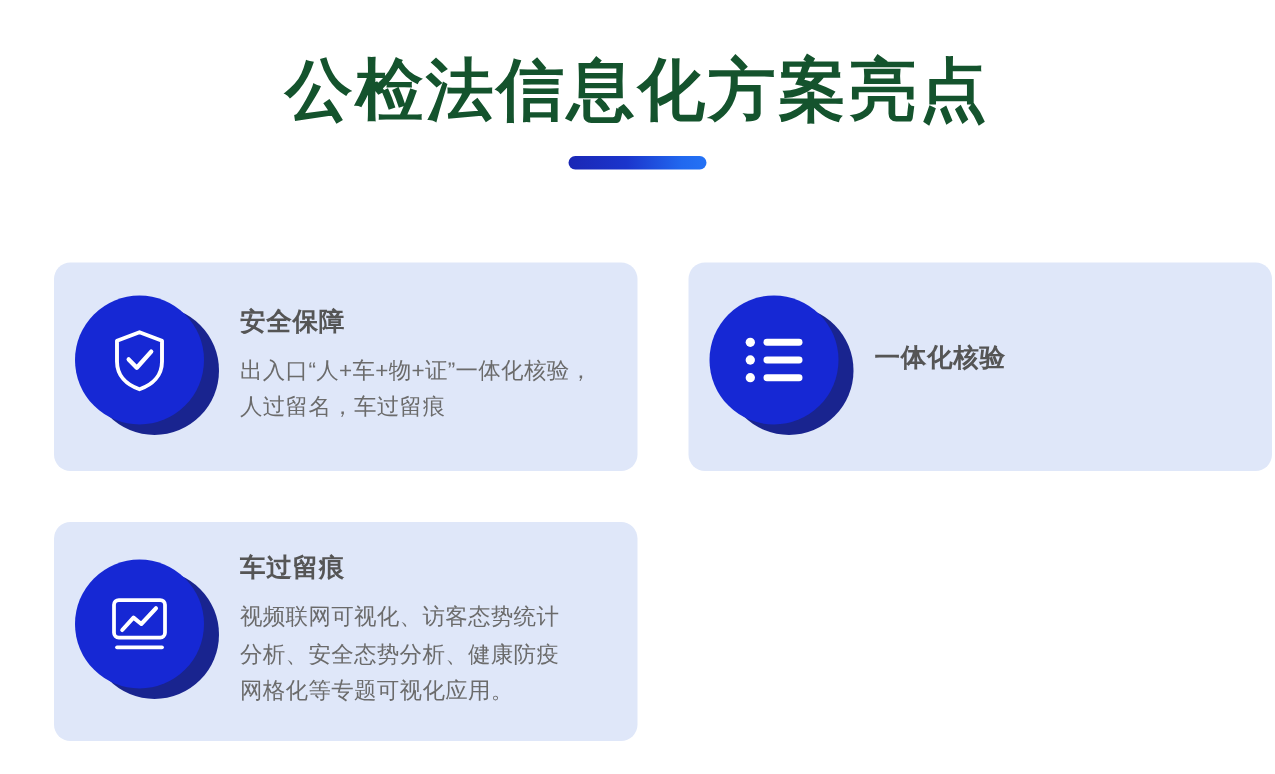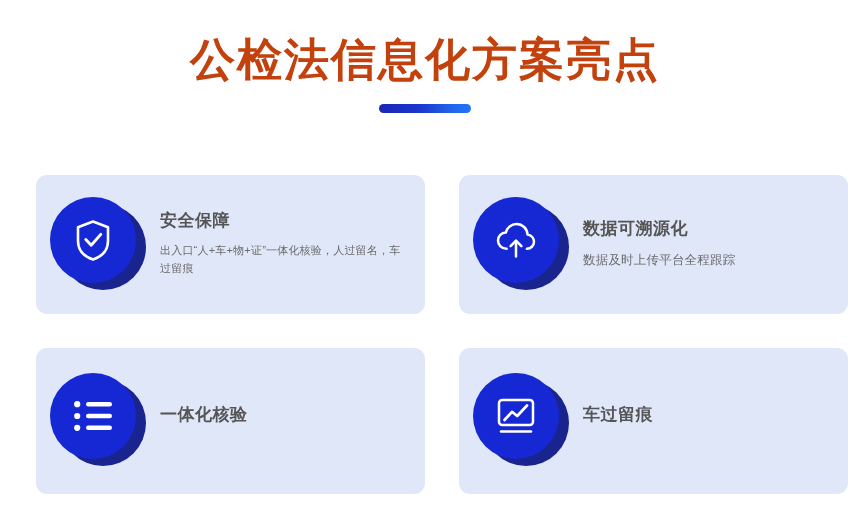--- a/index.html
+++ b/index.html
@@ -21,21 +21,21 @@
   }
 
   
   .header {
     padding-top: 34px;
     text-align: center;
   }
   .page-title {
     font-size: 45px;
     font-weight: bold;
-    color: #c2410c;
+    color: #14532d;
     letter-spacing: 2px;
     line-height: 1.15;
     margin: 0;
   }
   .title-underline {
     width: 92px;
     height: 9px;
     border-radius: 5px;
     margin: 18px auto 0 auto;
     background: linear-gradient(90deg, #1a27b5 0%, #1b35cc 42%, #2168ef 82%, #2472f5 100%);
@@ -107,21 +107,21 @@
   }
   .card-heading {
     font-size: 17px;
     font-weight: bold;
     color: #555555;
     margin: 0 0 11px 0;
     line-height: 1.2;
     letter-spacing: 0.5px;
   }
   .card-desc {
-    font-size: 11px;
+    font-size: 15px;
     color: #6b6b6b;
     line-height: 1.62;
     margin: 0;
     letter-spacing: 0.2px;
     max-width: 255px;
   }
   .card-desc.single {
     font-size: 12.5px;
   }
   .card-desc.wide {
@@ -149,36 +149,20 @@
             <path d="M12.8 21.6 L18.2 27.2 L27.8 16.4" stroke="#ffffff" stroke-width="2.9" stroke-linecap="round" stroke-linejoin="round" fill="none"></path>
           </svg>
         </div>
       </div>
       <div class="card-text">
         <div class="card-heading">安全保障</div>
         <div class="card-desc">出入口“人+车+物+证”一体化核验，人过留名，车过留痕</div>
       </div>
     </div>
 
-    <div class="card">
-      <div class="icon-wrap">
-        <div class="icon-shadow"></div>
-        <div class="icon-disc">
-          <svg width="46" height="42" viewBox="0 0 46 42" fill="none">
-            <path d="M13.6 29.8 C8.6 29.8 5 26.2 5 21.6 C5 17.2 8.4 13.7 12.9 13.5 C14 8.6 18.3 5 23.5 5 C29.4 5 34.2 9.6 34.5 15.4 C38.4 16.1 41 19.2 41 22.8 C41 26.7 37.8 29.8 33.9 29.8" stroke="#ffffff" stroke-width="2.5" stroke-linecap="round" stroke-linejoin="round" fill="none"></path>
-            <path d="M23 37.5 V22.2" stroke="#ffffff" stroke-width="2.5" stroke-linecap="round"></path>
-            <path d="M17.6 27.2 L23 21.6 L28.4 27.2" stroke="#ffffff" stroke-width="2.5" stroke-linecap="round" stroke-linejoin="round" fill="none"></path>
-          </svg>
-        </div>
-      </div>
-      <div class="card-text">
-        <div class="card-heading">数据可溯源化</div>
-        <div class="card-desc single">数据及时上传平台全程跟踪</div>
-      </div>
-    </div>
 
     <div class="card row2">
       <div class="icon-wrap">
         <div class="icon-shadow"></div>
         <div class="icon-disc">
           <svg width="42" height="34" viewBox="0 0 42 34" fill="none">
             <circle cx="5.2" cy="5.2" r="3.1" fill="#ffffff"></circle>
             <circle cx="5.2" cy="17" r="3.1" fill="#ffffff"></circle>
             <circle cx="5.2" cy="28.8" r="3.1" fill="#ffffff"></circle>
             <rect x="14" y="2.9" width="26" height="4.6" rx="2.3" fill="#ffffff"></rect>
@@ -198,17 +182,18 @@
         <div class="icon-disc">
           <svg width="44" height="42" viewBox="0 0 44 42" fill="none">
             <rect x="5" y="5" width="34" height="25" rx="3.2" stroke="#ffffff" stroke-width="2.5" fill="none"></rect>
             <path d="M10.5 25 L18 16.8 L23.2 21 L33 10.5" stroke="#ffffff" stroke-width="2.7" stroke-linecap="round" stroke-linejoin="round" fill="none"></path>
             <path d="M7 36.5 H37" stroke="#ffffff" stroke-width="2.5" stroke-linecap="round"></path>
           </svg>
         </div>
       </div>
       <div class="card-text">
         <div class="card-heading">车过留痕</div>
+        <div class="card-desc wide">视频联网可视化、访客态势统计分析、安全态势分析、健康防疫网格化等专题可视化应用。</div>
       </div>
     </div>
 
   </div>
 </div>
 
 </body></html>

